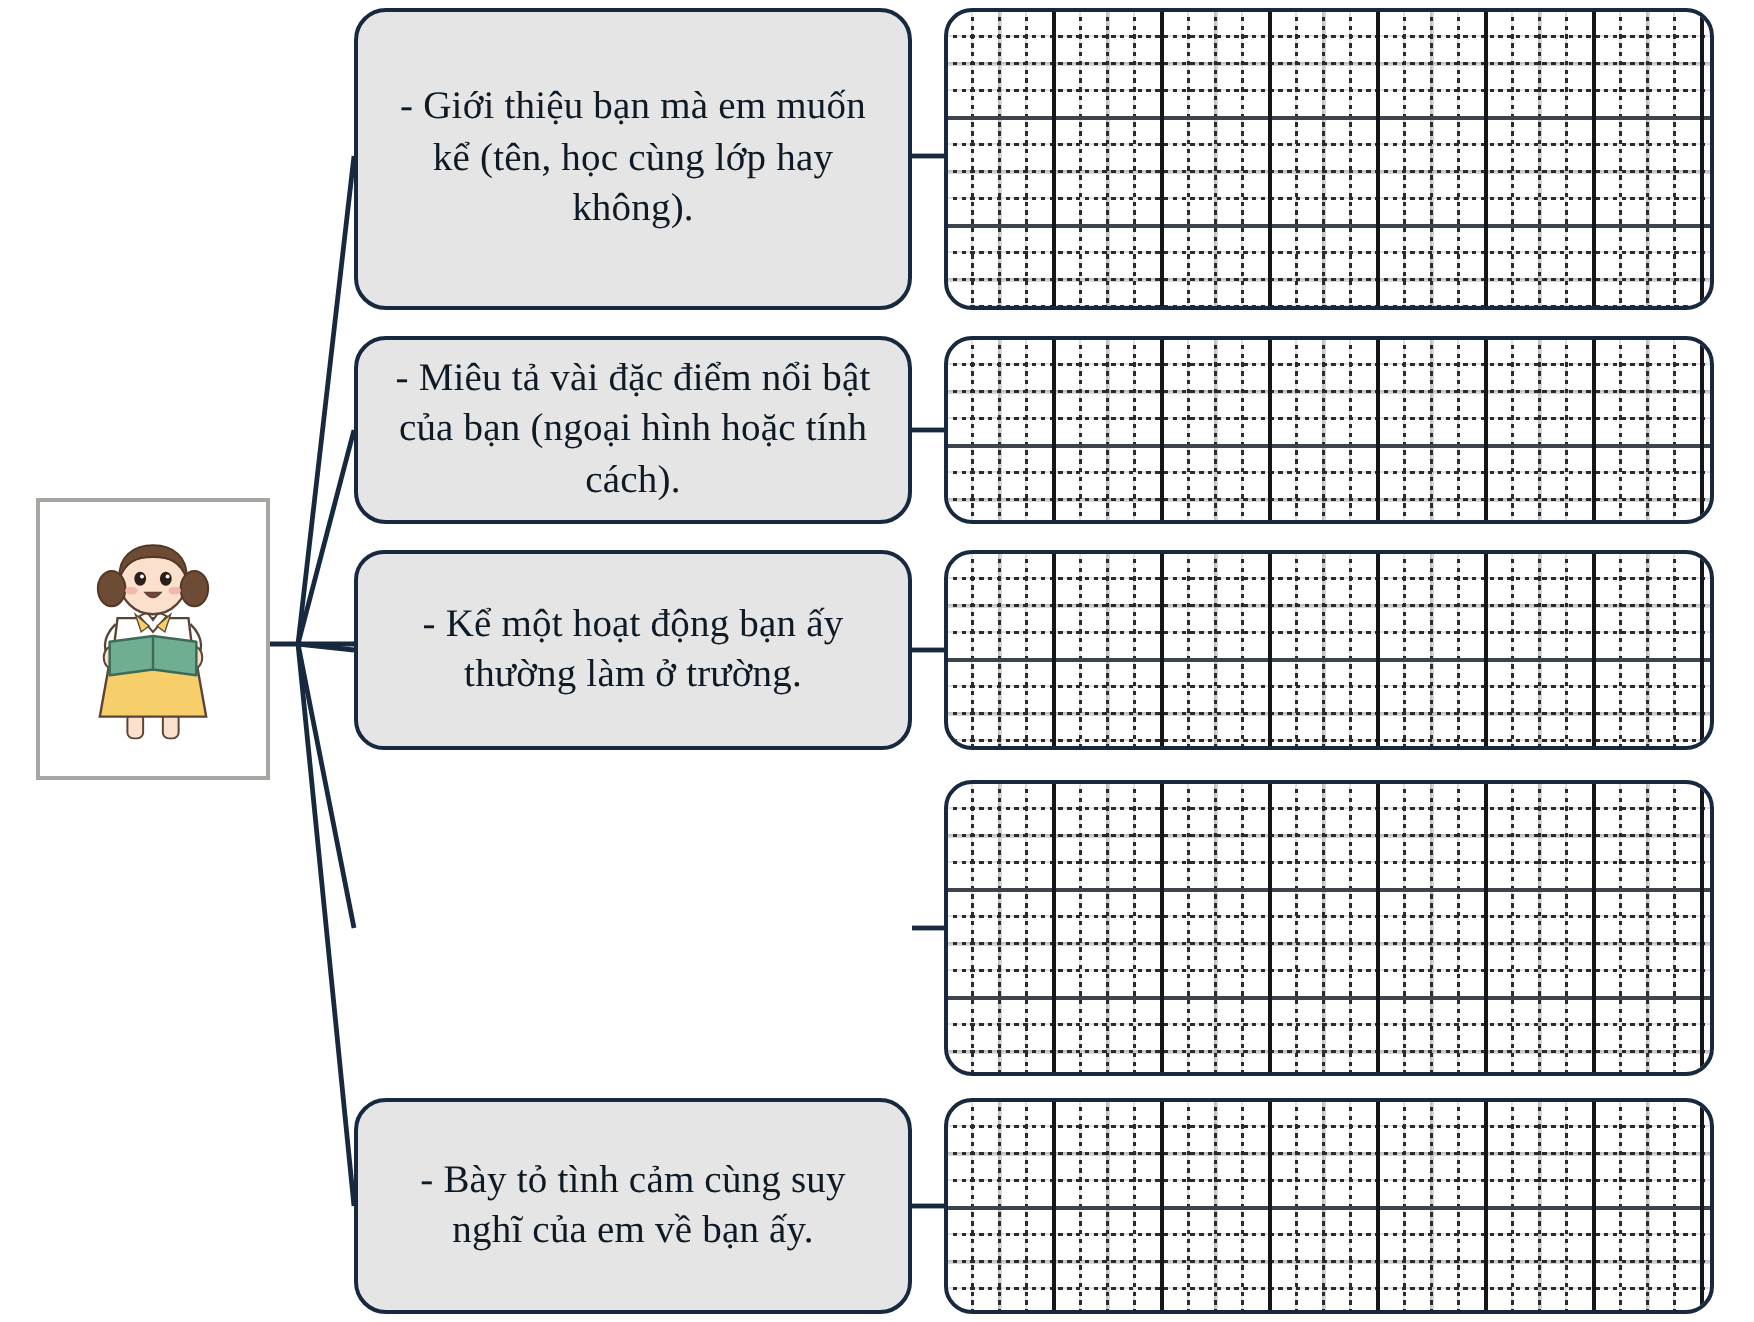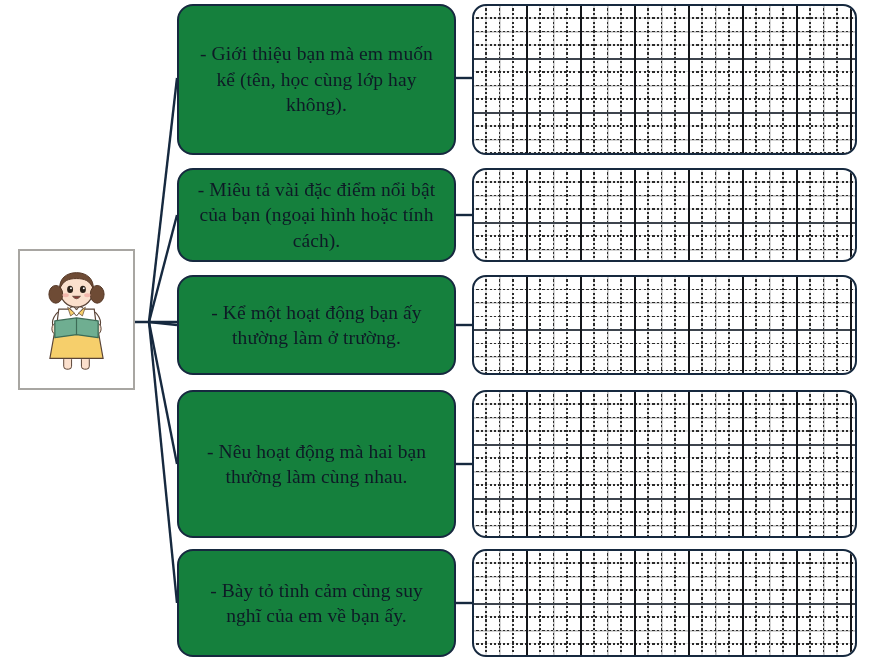--- a/index.html
+++ b/index.html
@@ -25,38 +25,38 @@
     box-sizing:border-box;
   }
   .illus-frame svg{display:block;width:100%;height:100%;}
 
   
   .tbox{
     position:absolute;
     left:177px;width:279px;
     border:2.5px solid #16293f;
     border-radius:16px;
-    background:#15803d;
+    background:#e5e5e5;
     box-sizing:border-box;
     display:flex;align-items:center;justify-content:center;
     z-index:4;
   }
   .tbox p{
     margin:0;
     text-align:center;
     font-size:19.5px;
     line-height:1.30;
     color:#0e1a26;
     padding:0 14px;
     letter-spacing:.1px;
   }
 
   #tbox1{top:4px;height:151px;}
   #tbox2{top:168px;height:94px;}
-  #tbox3{top:275px;height:100px;}
+  #tbox3{top:275px;height:100px;border-radius:15px;}
   #tbox4{top:390px;height:148px;}
   #tbox5{top:549px;height:108px;}
 
   
   .gpanel{
     position:absolute;
     left:472px;width:385px;
     border:2.5px solid #16293f;
     border-radius:14px;
     background:#ffffff;
@@ -196,23 +196,20 @@
 
   <div class="tbox" id="tbox1">
     <p>- Giới thiệu bạn mà em muốn kể (tên, học cùng lớp hay không).</p>
   </div>
   <div class="tbox" id="tbox2">
     <p>- Miêu tả vài đặc điểm nổi bật của bạn (ngoại hình hoặc tính cách).</p>
   </div>
   <div class="tbox" id="tbox3">
     <p>- Kể một hoạt động bạn ấy thường làm ở trường.</p>
   </div>
-  <div class="tbox" id="tbox4">
-    <p>- Nêu hoạt động mà hai bạn thường làm cùng nhau.</p>
-  </div>
   <div class="tbox" id="tbox5">
     <p>- Bày tỏ tình cảm cùng suy nghĩ của em về bạn ấy.</p>
   </div>
 
   <div class="gpanel" id="gpanel1">
     <div class="gridpaper">
       <div class="layer fine"></div>
       <div class="layer ghostv"></div>
       <div class="layer ghost"></div>
       <div class="layer dashv"></div>

